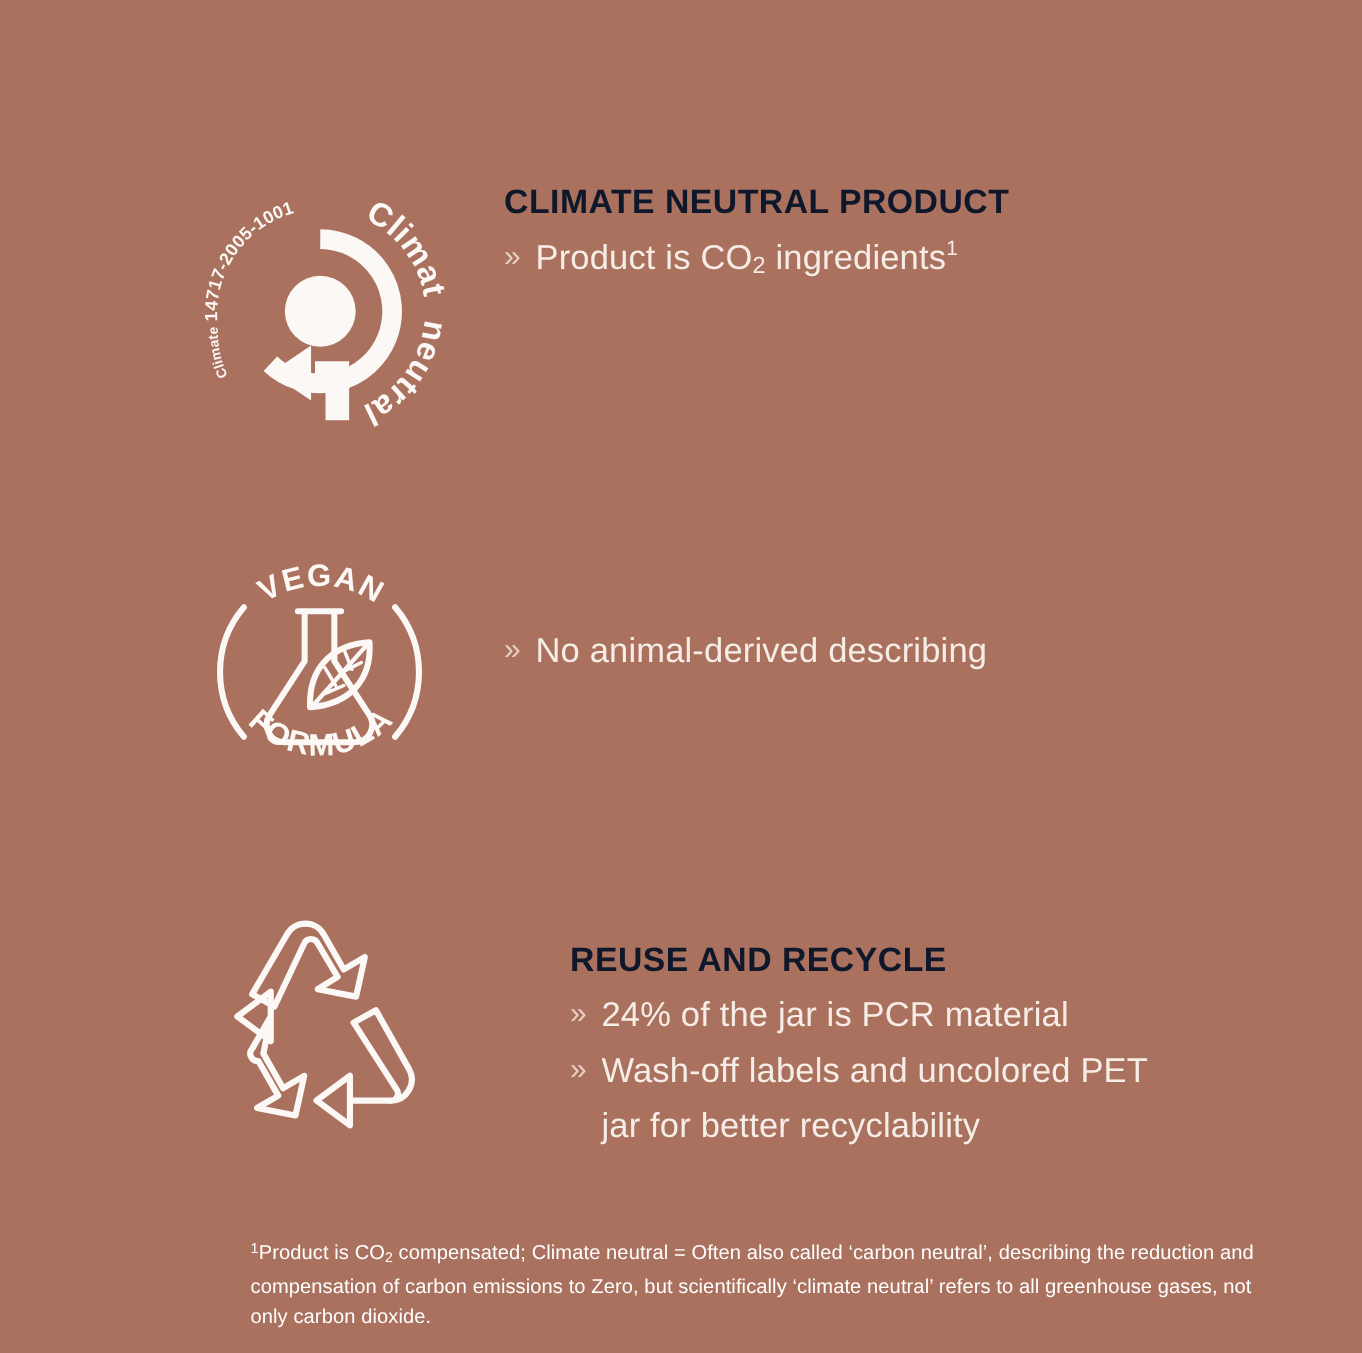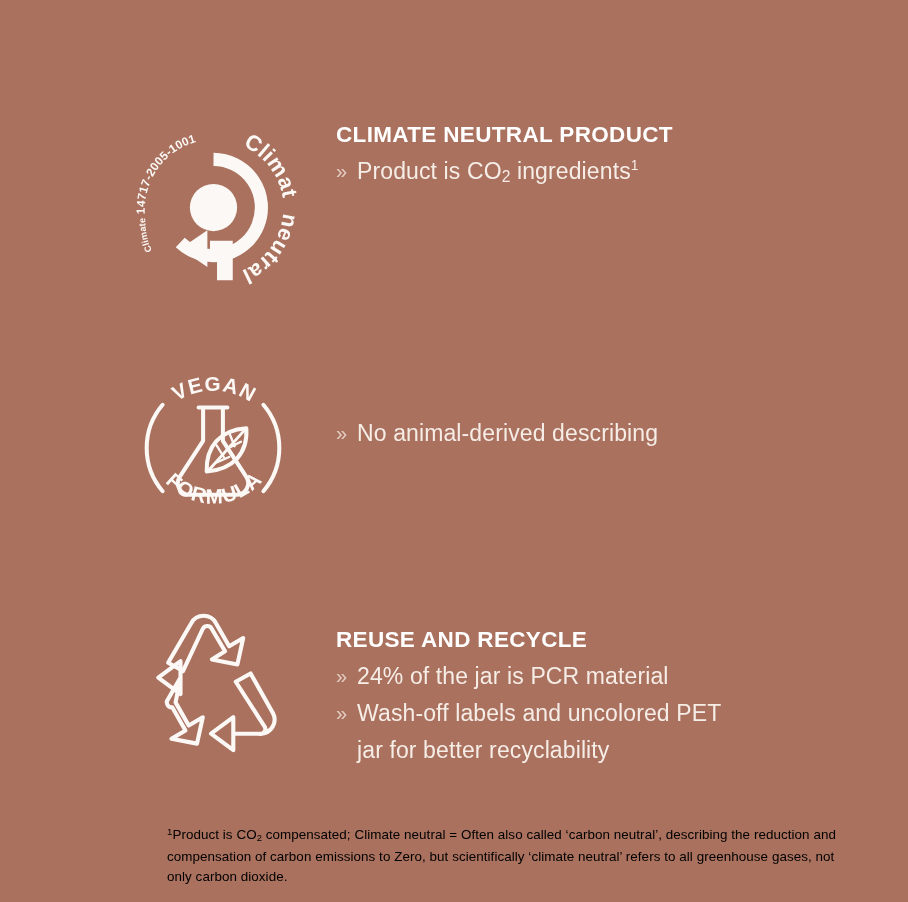--- a/index.html
+++ b/index.html
@@ -37,21 +37,21 @@
   }
   .text-cell {
     padding-left: 18px;
     padding-top: 2px;
   }
 
   .claim-title {
     font-size: 22.5px;
     font-weight: 700;
     letter-spacing: 0.015em;
-    color: #ffffff;
+    color: #0f172a;
     margin: 0 0 5px 0;
     line-height: 1.15;
     white-space: nowrap;
   }
 
   .bullet-list {
     list-style: none;
     margin: 0;
     padding: 0;
   }
@@ -82,32 +82,32 @@
   .bullet-text sup {
     font-size: 0.6em;
     vertical-align: baseline;
     position: relative;
     top: -0.62em;
   }
 
   
   #row-climate  { left: 108px; top: 120px; }
   #row-vegan    { left: 108px; top: 358px; }
-  #row-recycle  { left: 108px; top: 610px; }
+  #row-recycle  { left: 108px; top: 610px; gap: 44px; }
 
   #row-vegan   .text-cell { padding-top: 57px; }
   #row-recycle .text-cell { padding-top: 17px; }
 
   
   #footnote {
     position: absolute;
     left: 167px;
     top: 812px;
     width: 680px;
-    color: #000000;
+    color: #ffffff;
     font-size: 13.4px;
     line-height: 20.5px;
     letter-spacing: 0.005em;
   }
   #footnote sub {
     font-size: 0.7em;
     vertical-align: baseline;
     position: relative;
     top: 0.18em;
   }

